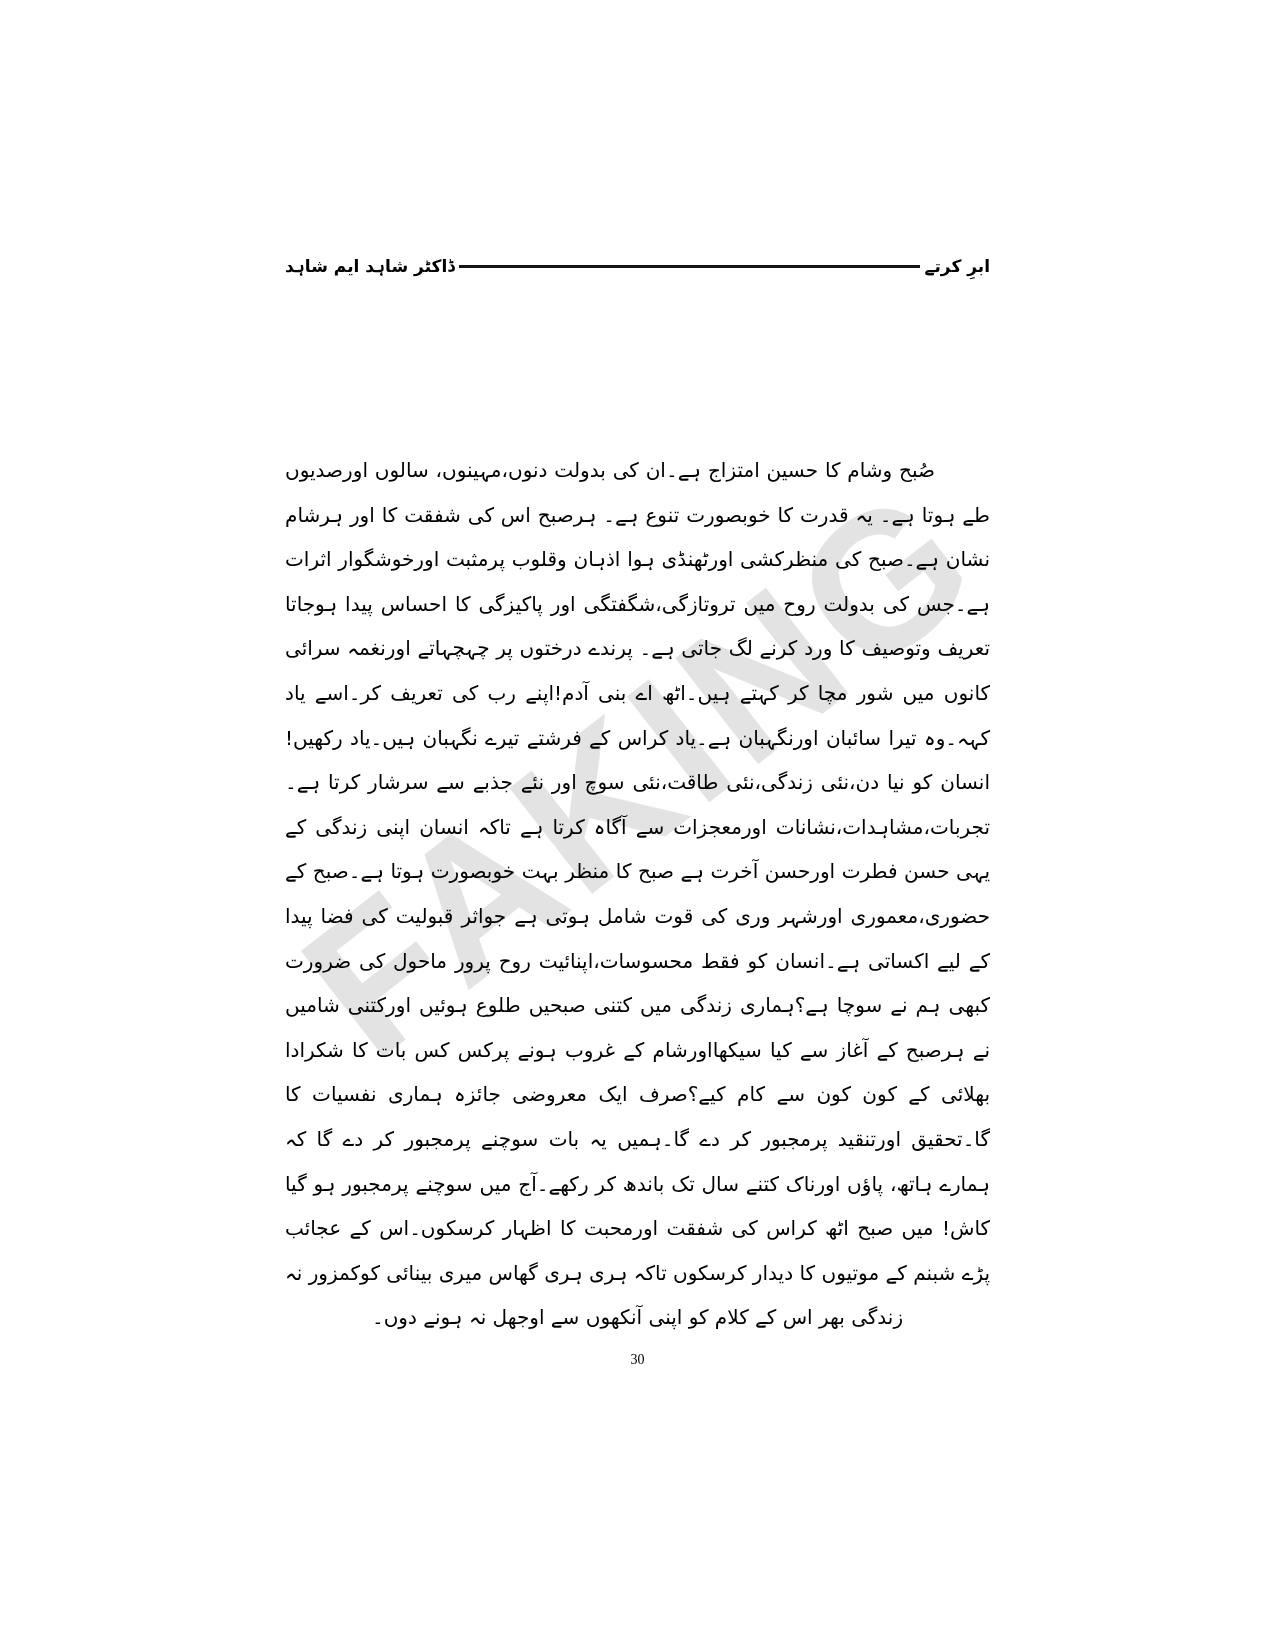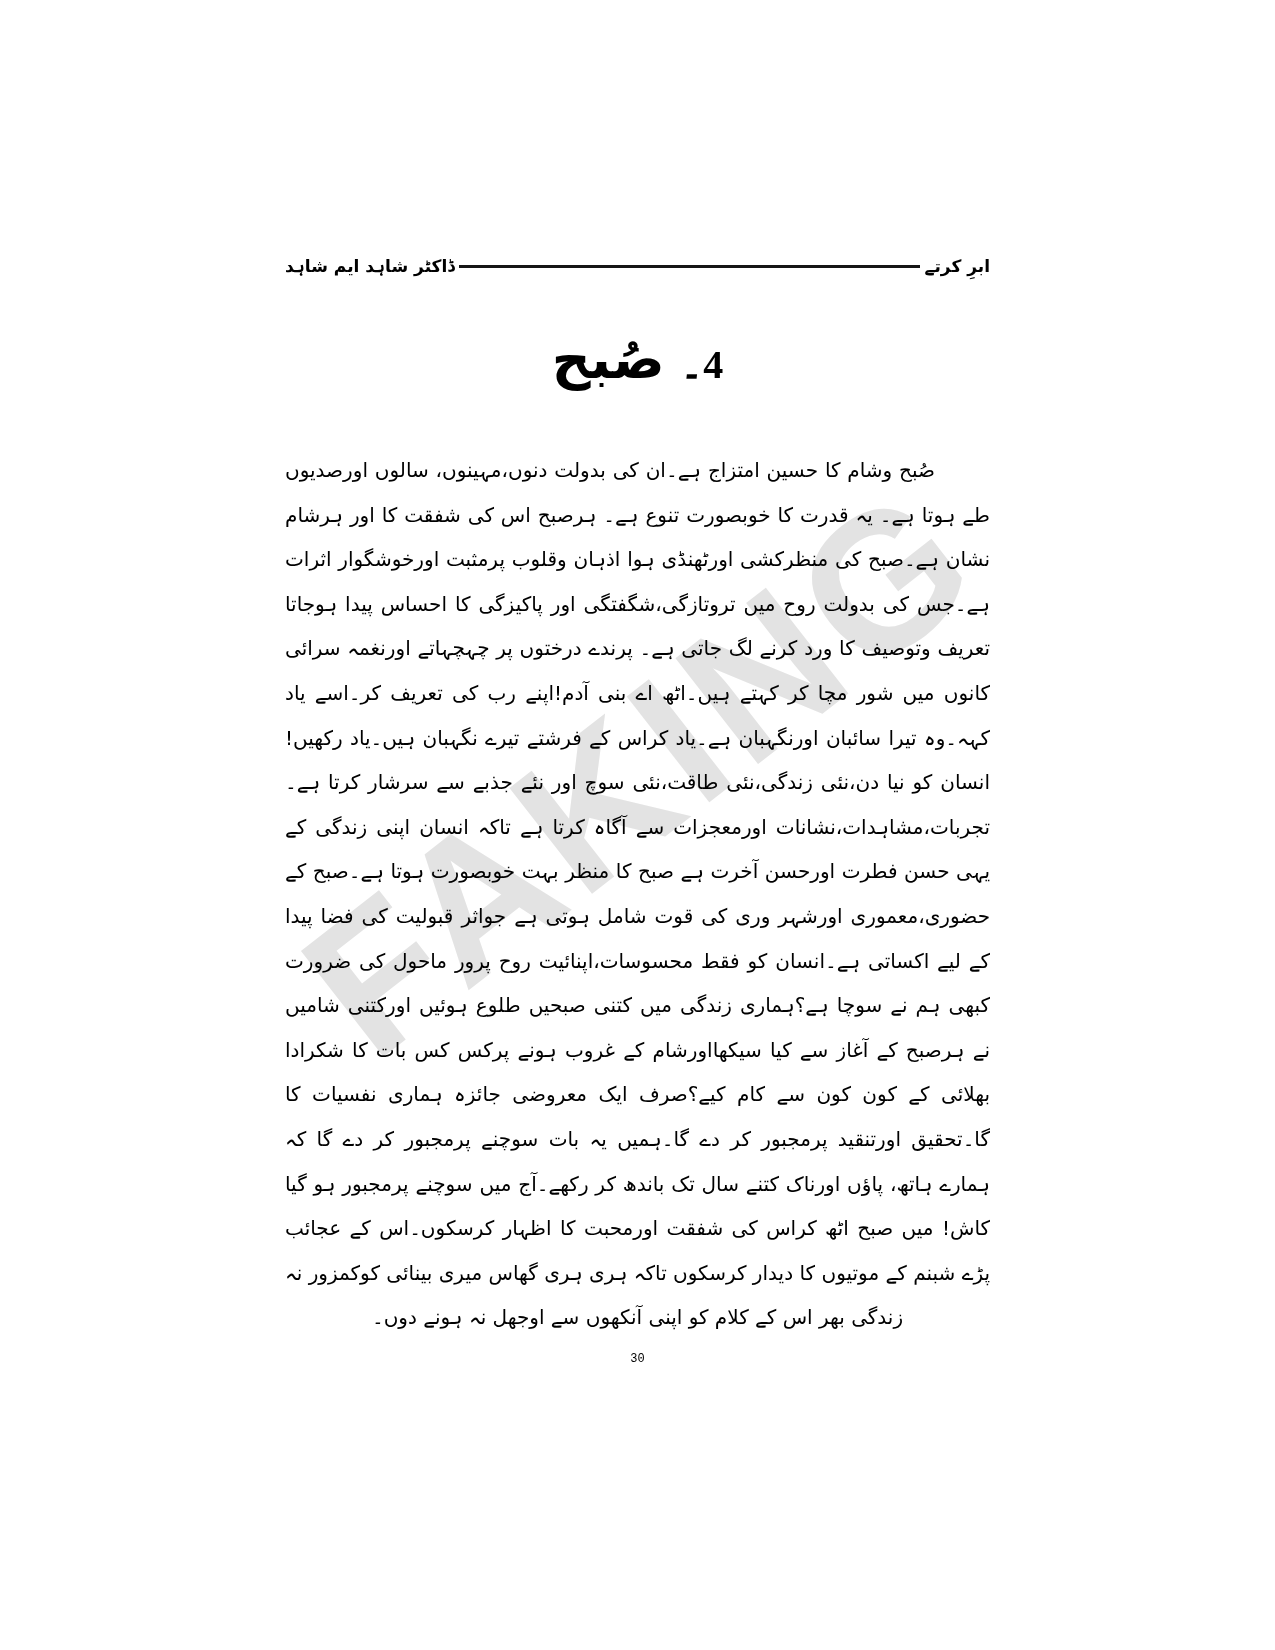--- a/index.html
+++ b/index.html
@@ -70,42 +70,38 @@
     overflow:hidden;
     white-space:normal;
   }
   .body-text .line.first { padding-right:55px; }
   .body-text .line.last  { text-align-last:center; }
   
   .pagenum {
     position:absolute;
     left:285px; top:1352px; width:705px;
     text-align:center;
-    font-family:Liberation Mono, monospace;
-    font-size:12px;
+    font-family:Liberation Serif, serif;
+    font-size:14px;
     z-index:1;
   }
 </style>
 </head>
 <body>
 
 <div class="page">
 
   <div class="watermark" style="color: rgb(227, 227, 227);">FAKING</div>
 
   <div class="header">
     <span class="side-text">ڈاکٹر شاہد ایم شاہد</span>
     <div class="rule"></div>
     <span class="side-text">ابرِ کرتے</span>
   </div>
 
-  <div class="chapter">
-    <span class="num">4۔</span>
-    <span class="ttl">صُبح</span>
-  </div>
 
   <div class="body-text">
       <div class="line first">صُبح وشام کا حسین امتزاج ہے۔ان کی بدولت دنوں،مہینوں، سالوں اورصدیوں کا سفر</div>
       <div class="line">طے ہوتا ہے۔ یہ قدرت کا خوبصورت تنوع ہے۔ ہرصبح اس کی شفقت کا اور ہرشام اس کی محبت کا</div>
       <div class="line">نشان ہے۔صبح کی منظرکشی اورٹھنڈی ہوا اذہان وقلوب پرمثبت اورخوشگوار اثرات مرتب کرتی</div>
       <div class="line">ہے۔جس کی بدولت روح میں تروتازگی،شگفتگی اور پاکیزگی کا احساس پیدا ہوجاتا ہے۔زبان اس کی</div>
       <div class="line">تعریف وتوصیف کا ورد کرنے لگ جاتی ہے۔ پرندے درختوں پر چہچہاتے اورنغمہ سرائی کرتے</div>
       <div class="line">کانوں میں شور مچا کر کہتے ہیں۔اٹھ اے بنی آدم!اپنے رب کی تعریف کر۔اسے یاد کراورمبارک</div>
       <div class="line">کہہ۔وہ تیرا سائبان اورنگہبان ہے۔یاد کراس کے فرشتے تیرے نگہبان ہیں۔یاد رکھیں!خدا ہر روز</div>
       <div class="line">انسان کو نیا دن،نئی زندگی،نئی طاقت،نئی سوچ اور نئے جذبے سے سرشار کرتا ہے۔اسے نئے نئے</div>

